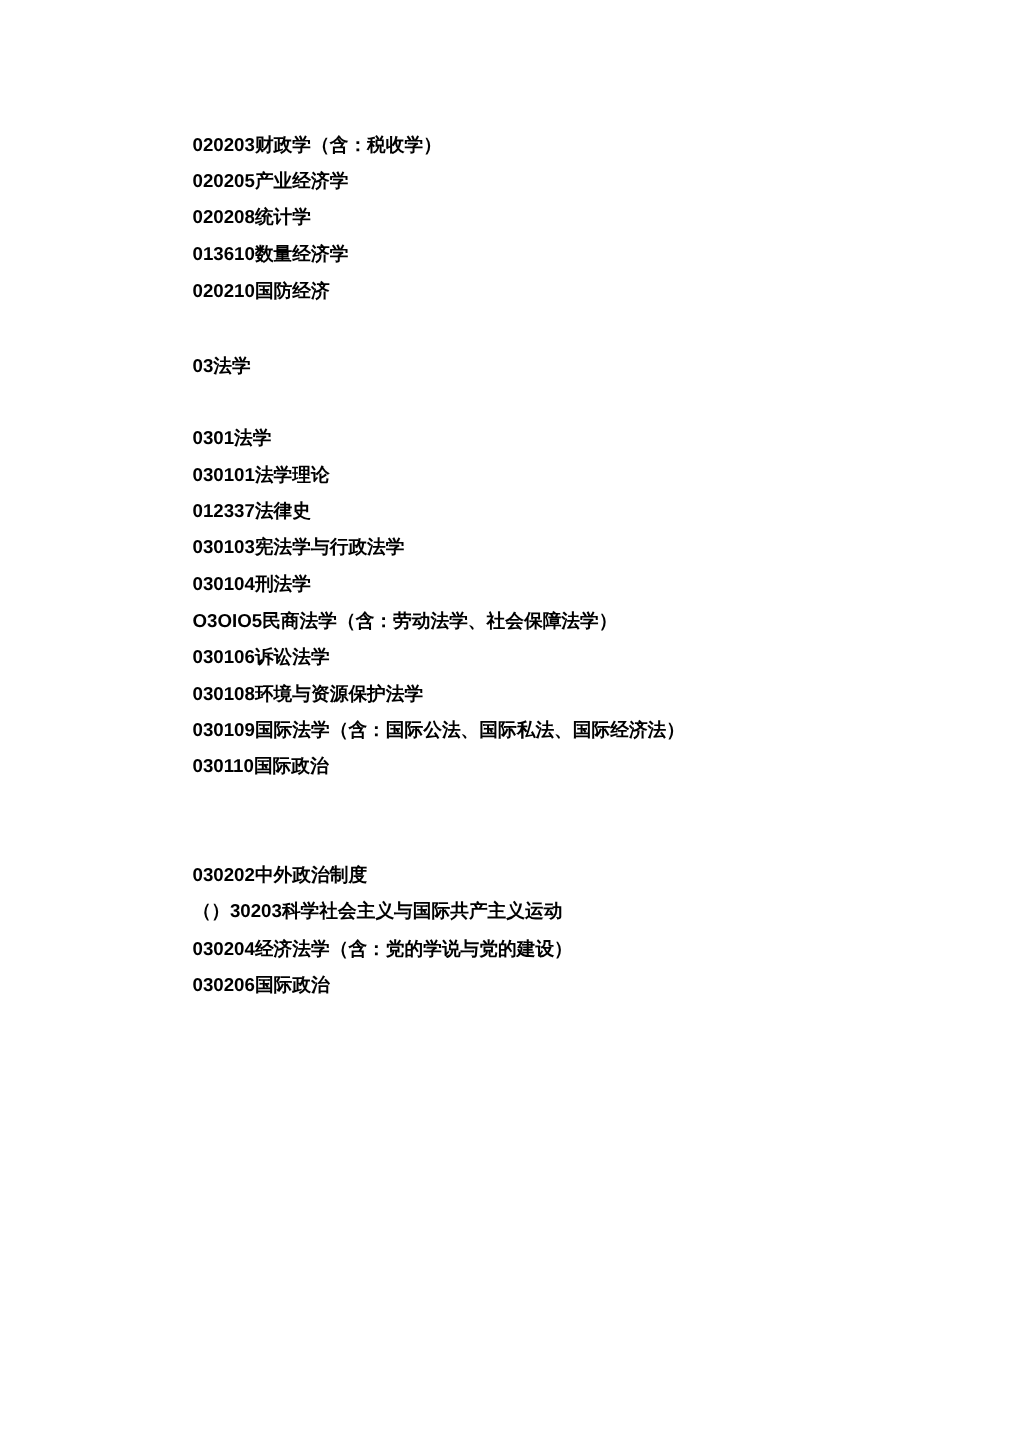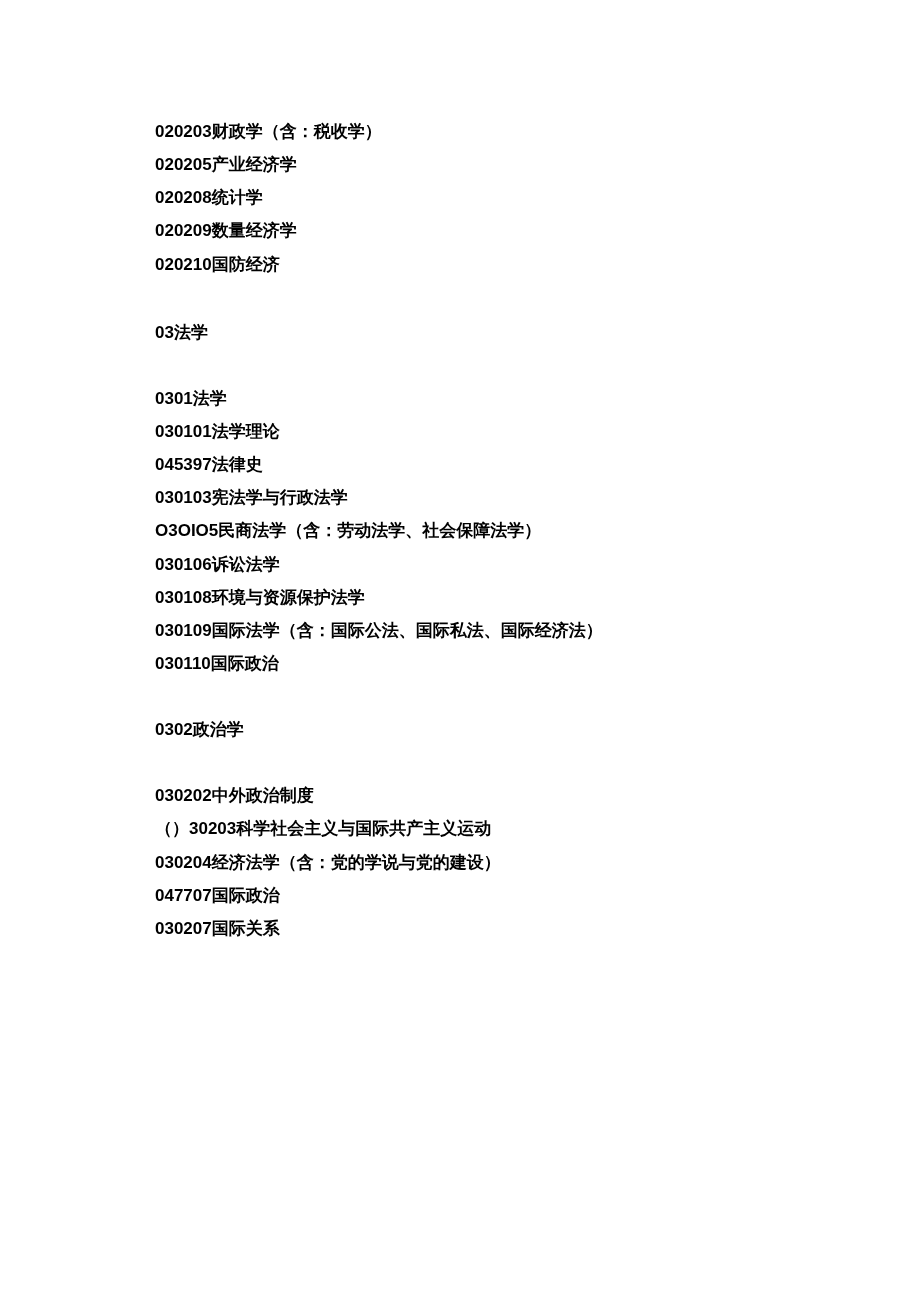--- a/index.html
+++ b/index.html
@@ -16,20 +16,21 @@
       color: #000000;
       padding: 115px 155px 0 155px;
       line-height: 1.95;
     }
     .entry {
       display: block;
     }
     .code {
       font-weight: bold;
       font-family: Arial, "Microsoft YaHei", sans-serif;
+      margin-left: 20px;
     }
     .label {
       font-weight: bold;
     }
     .section-spacer {
       height: 35px;
     }
     .sub-spacer {
       height: 33px;
     }
@@ -42,79 +43,76 @@
   <div class="entry">
     <span class="code">020203</span><span class="label">财政学（含：税收学）</span>
   </div>
   <div class="entry">
     <span class="code">020205</span><span class="label">产业经济学</span>
   </div>
   <div class="entry">
     <span class="code">020208</span><span class="label">统计学</span>
   </div>
   <div class="entry">
-    <span class="code">020209</span><span class="label">数量经济学</span>
+    <span class="code">013610</span><span class="label">数量经济学</span>
   </div>
   <div class="entry">
     <span class="code">020210</span><span class="label">国防经济</span>
   </div>
 
   <div class="section-spacer"></div>
 
   <div class="entry">
     <span class="code">03</span><span class="label">法学</span>
   </div>
 
   <div class="sub-spacer"></div>
 
   <div class="entry">
     <span class="code">0301</span><span class="label">法学</span>
   </div>
   <div class="entry">
     <span class="code">030101</span><span class="label">法学理论</span>
   </div>
   <div class="entry">
-    <span class="code">045397</span><span class="label">法律史</span>
+    <span class="code">012337</span><span class="label">法律史</span>
   </div>
   <div class="entry">
     <span class="code">030103</span><span class="label">宪法学与行政法学</span>
+  </div>
+  <div class="entry">
+    <span class="code">030104</span><span class="label">刑法学</span>
   </div>
   <div class="entry">
     <span class="code">O3OIO5</span><span class="label">民商法学（含：劳动法学、社会保障法学）</span>
   </div>
   <div class="entry">
     <span class="code">030106</span><span class="label">诉讼法学</span>
   </div>
   <div class="entry">
     <span class="code">030108</span><span class="label">环境与资源保护法学</span>
   </div>
   <div class="entry">
     <span class="code">030109</span><span class="label">国际法学（含：国际公法、国际私法、国际经济法）</span>
   </div>
   <div class="entry">
     <span class="code">030110</span><span class="label">国际政治</span>
   </div>
 
   <div class="sub-spacer"></div>
 
-  <div class="entry">
-    <span class="code">0302</span><span class="label">政治学</span>
-  </div>
 
   <div class="sub-spacer"></div>
 
   <div class="entry">
     <span class="code">030202</span><span class="label">中外政治制度</span>
   </div>
   <div class="entry">
     <span class="code">（）30203</span><span class="label">科学社会主义与国际共产主义运动</span>
   </div>
   <div class="entry">
     <span class="code">030204</span><span class="label">经济法学（含：党的学说与党的建设）</span>
   </div>
   <div class="entry">
-    <span class="code">047707</span><span class="label">国际政治</span>
-  </div>
-  <div class="entry">
-    <span class="code">030207</span><span class="label">国际关系</span>
+    <span class="code">030206</span><span class="label">国际政治</span>
   </div>
 
 </div>
 
 </body></html>

